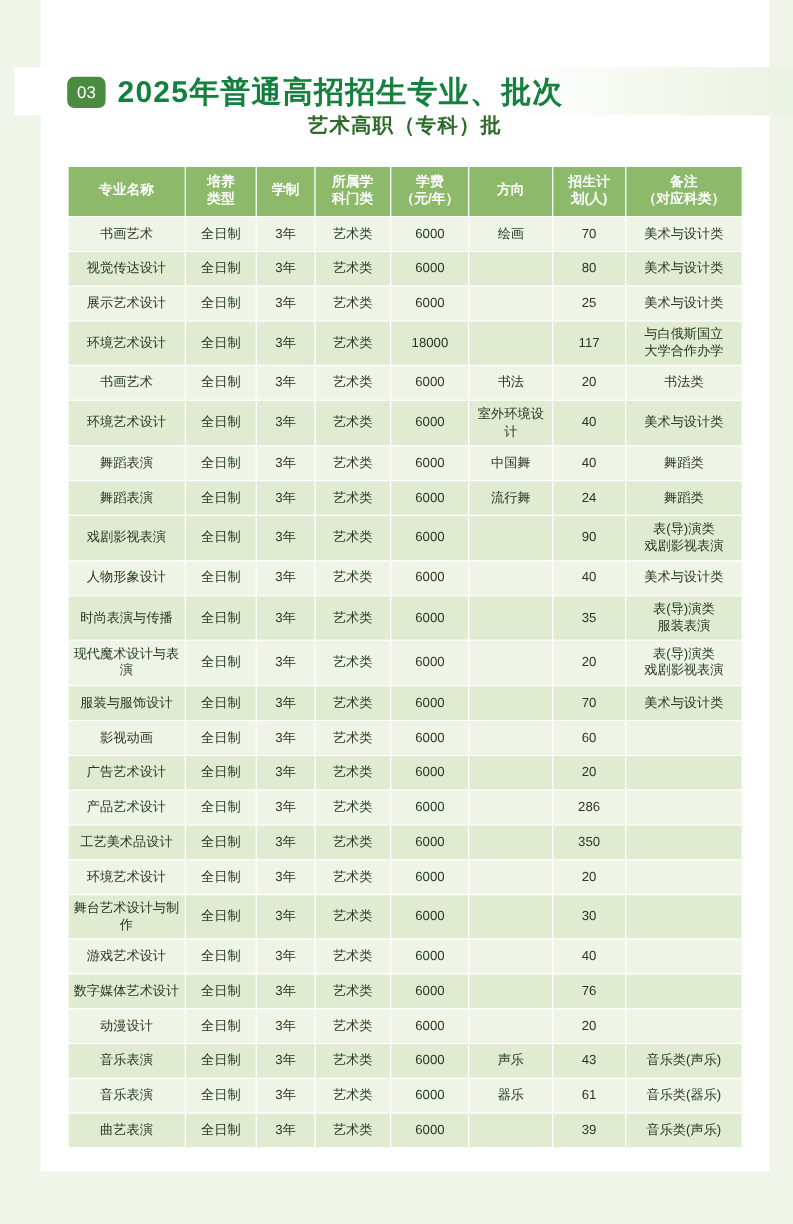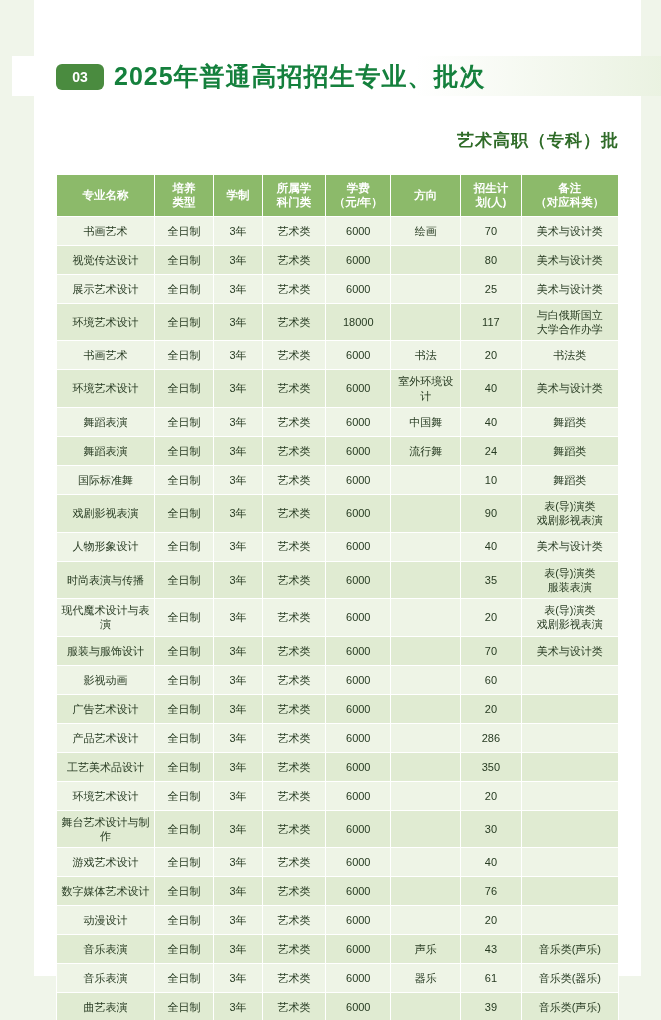--- a/index.html
+++ b/index.html
@@ -67,44 +67,43 @@
     left: -22px;
     right: -22px;
     top: 56px;
     height: 40px;
     background: linear-gradient(to right, #ffffff 0%, #ffffff 62%, #eaf2e1 100%);
     z-index: 0;
   }
   .badge {
     position: relative;
     z-index: 1;
-    width: 48px;
+    width: 32px;
     height: 26px;
     border-radius: 6px;
     background: #4a8b3f;
     color: #ffffff;
     font-size: 14px;
-    font-weight: bold;
+    font-weight: normal;
     display: flex;
     align-items: center;
     justify-content: center;
     letter-spacing: 0px;
   }
   .header-title {
     position: relative;
     z-index: 1;
     font-size: 25px;
     font-weight: bold;
     color: #15803d;
     letter-spacing: 1px;
   }
 
   .subtitle {
-    margin-top: 36px;
-    text-align: right;
+    text-align: center;
     font-size: 17px;
     font-weight: bold;
     color: #2f6b28;
     letter-spacing: 1px;
   }
 
   
   table {
     margin-top: 22px;
     width: 100%;
@@ -261,30 +260,20 @@
           <tr class="even">
             <td class="name">舞蹈表演</td>
             <td>全日制</td>
             <td>3年</td>
             <td>艺术类</td>
             <td>6000</td>
             <td>流行舞</td>
             <td>24</td>
             <td>舞蹈类</td>
           </tr>
-          <tr class="odd">
-            <td class="name">国际标准舞</td>
-            <td>全日制</td>
-            <td>3年</td>
-            <td>艺术类</td>
-            <td>6000</td>
-            <td></td>
-            <td>10</td>
-            <td>舞蹈类</td>
-          </tr>
           <tr class="even">
             <td class="name">戏剧影视表演</td>
             <td>全日制</td>
             <td>3年</td>
             <td>艺术类</td>
             <td>6000</td>
             <td></td>
             <td>90</td>
             <td>表(导)演类<br>戏剧影视表演</td>
           </tr>

